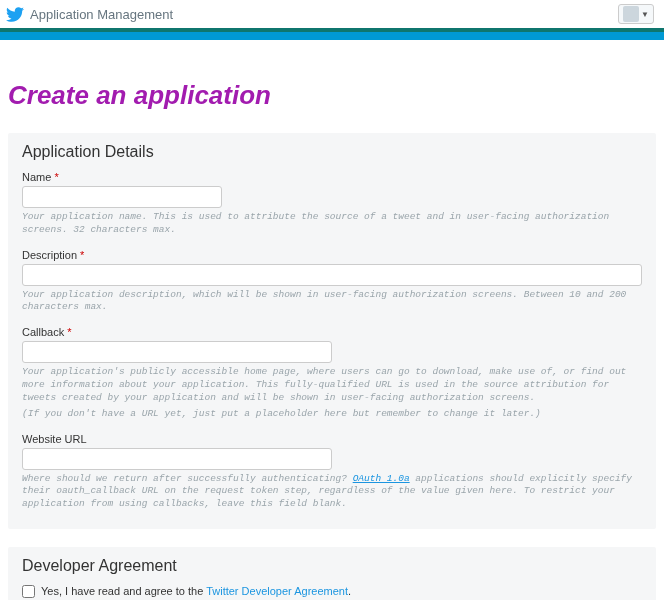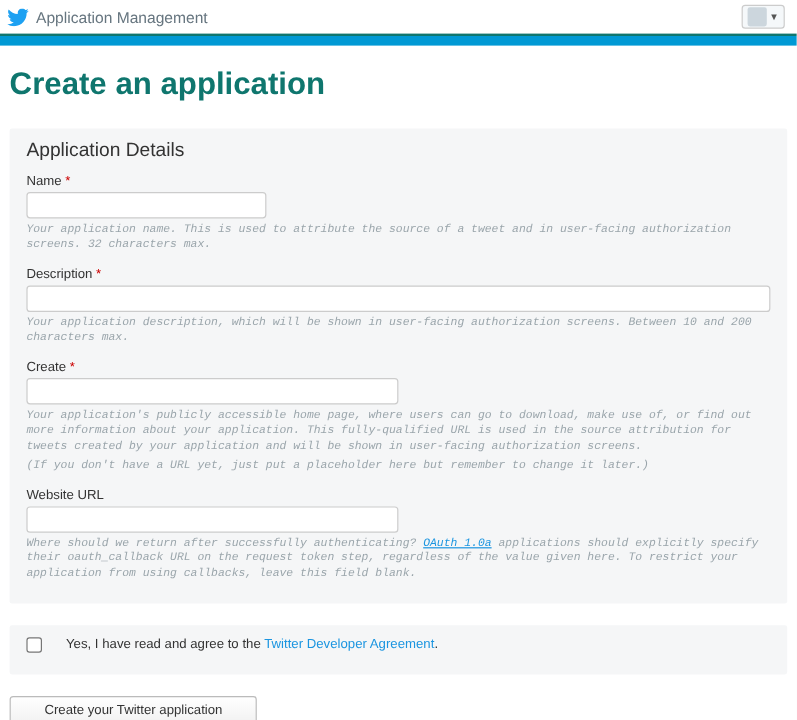--- a/index.html
+++ b/index.html
@@ -7,43 +7,44 @@
     font-family: "Helvetica Neue", Helvetica, Arial, sans-serif;
     background: #fff;
     color: #333;
     width: 664px;
   }
   .topbar {
     display: flex;
     align-items: center;
     justify-content: space-between;
     padding: 4px 10px 4px 6px;
-    border-bottom: 2px solid #0f766e;
+    border-bottom: 4px solid #0f766e;
     background: #fff;
   }
   .topbar-left { display: flex; align-items: center; gap: 6px; }
   .topbar-title { color: #66757f; font-size: 13px; }
   .user-menu {
     display: flex; align-items: center; gap: 2px;
     border: 1px solid #ccc; border-radius: 3px;
     padding: 1px 4px;
     background: #f5f8fa;
   }
   .avatar {
     width: 16px; height: 16px; background: #ccd6dd; border-radius: 2px;
     display: inline-block;
   }
   .caret { font-size: 8px; color: #555; }
   .accentbar { height: 8px; background: #0099d4; width: 100%; }
   .page {
     padding: 16px 8px 12px 8px;
   }
   h1.page-title {
-    font-size: 26px; font-weight: 700; color: #0f766e;
-    margin: 0 0 22px 0;
+    font-size: 26px; font-weight: 700; color: #a21caf;
+    margin: 24px 0 22px 0;
+    font-style: italic;
   }
   .panel {
     background: #f5f6f7;
     padding: 10px 14px 18px 14px;
     margin-bottom: 18px;
     border-radius: 2px;
   }
   .panel h2 {
     font-size: 16px; font-weight: 400; color: #333;
     margin-bottom: 10px;
@@ -62,21 +63,21 @@
   }
   .input.narrow { width: 200px; }
   .input.mid { width: 310px; }
   .input.full { width: 100%; }
   .help {
     font-size: 9.5px; color: #9aa5ab; font-style: italic;
     margin-top: 3px; line-height: 1.35; font-family: Liberation Mono, monospace;
   }
   .agree-row {
     font-size: 11px; color: #333;
-    display: flex; gap: 20px;
+    display: flex; gap: 6px;
   }
   .agree-link { color: #1b95e0; text-decoration: none; }
   .oauth-link { color: #1b95e0; font-style: italic; }
   .btn {
     border: 1px solid #bbb; border-radius: 3px;
     background: linear-gradient(#fff,#f1f1f1);
     padding: 5px 28px; font-size: 11px; color: #333;
     cursor: pointer;
   }
   .twitter-bird svg { display:block; }
@@ -119,38 +120,39 @@
       <label class="field-label">
         <span>Description</span>
         <span class="req">*</span>
       </label>
       <input class="input full" type="text" style="">
       <div class="help">Your application description, which will be shown in user-facing authorization screens. Between 10 and 200 characters max.</div>
     </div>
 
     <div class="field">
       <label class="field-label">
-        <span>Create</span>
+        <span>Callback</span>
         <span class="req">*</span>
       </label>
       <input class="input mid" type="text" style="">
       <div class="help">Your application's publicly accessible home page, where users can go to download, make use of, or find out more information about your application. This fully-qualified URL is used in the source attribution for tweets created by your application and will be shown in user-facing authorization screens.</div>
       <div class="help">(If you don't have a URL yet, just put a placeholder here but remember to change it later.)</div>
     </div>
 
     <div class="field" style="margin-bottom:0">
       <label class="field-label">Website URL</label>
       <input class="input mid" type="text" style="">
       <div class="help">
         <span>Where should we return after successfully authenticating? </span><a href="#" class="oauth-link">OAuth 1.0a</a><span> applications should explicitly specify their oauth_callback URL on the request token step, regardless of the value given here. To restrict your application from using callbacks, leave this field blank.</span>
       </div>
     </div>
   </div>
 
   <div class="panel">
+    <h2>Developer Agreement</h2>
     <div class="agree-row">
       <input type="checkbox" style="">
       <span>
         <span>Yes, I have read and agree to the </span><a href="#" class="agree-link">Twitter Developer Agreement</a><span>.</span>
       </span>
     </div>
   </div>
 
   <button class="btn">Create your Twitter application</button>
 

